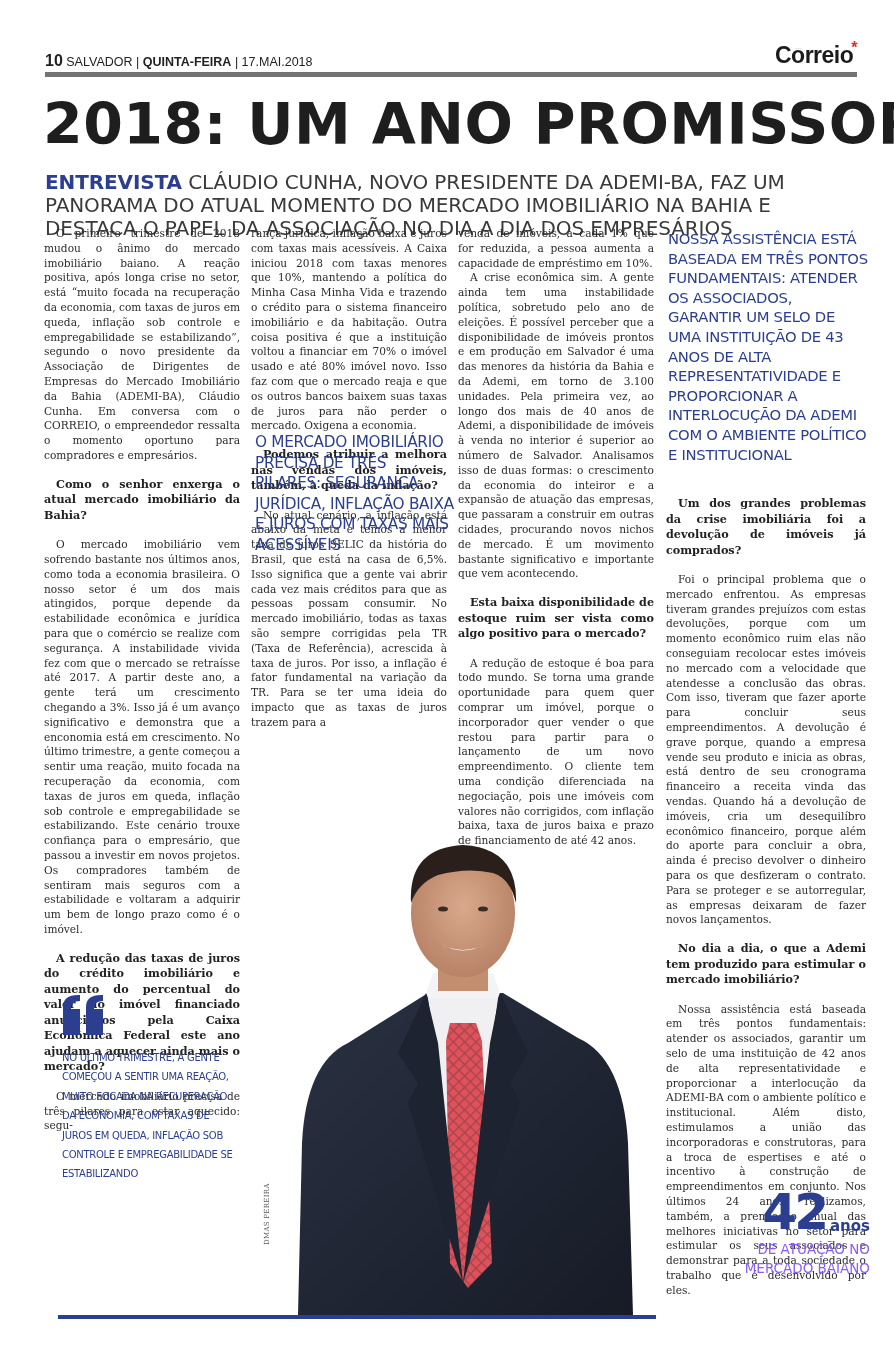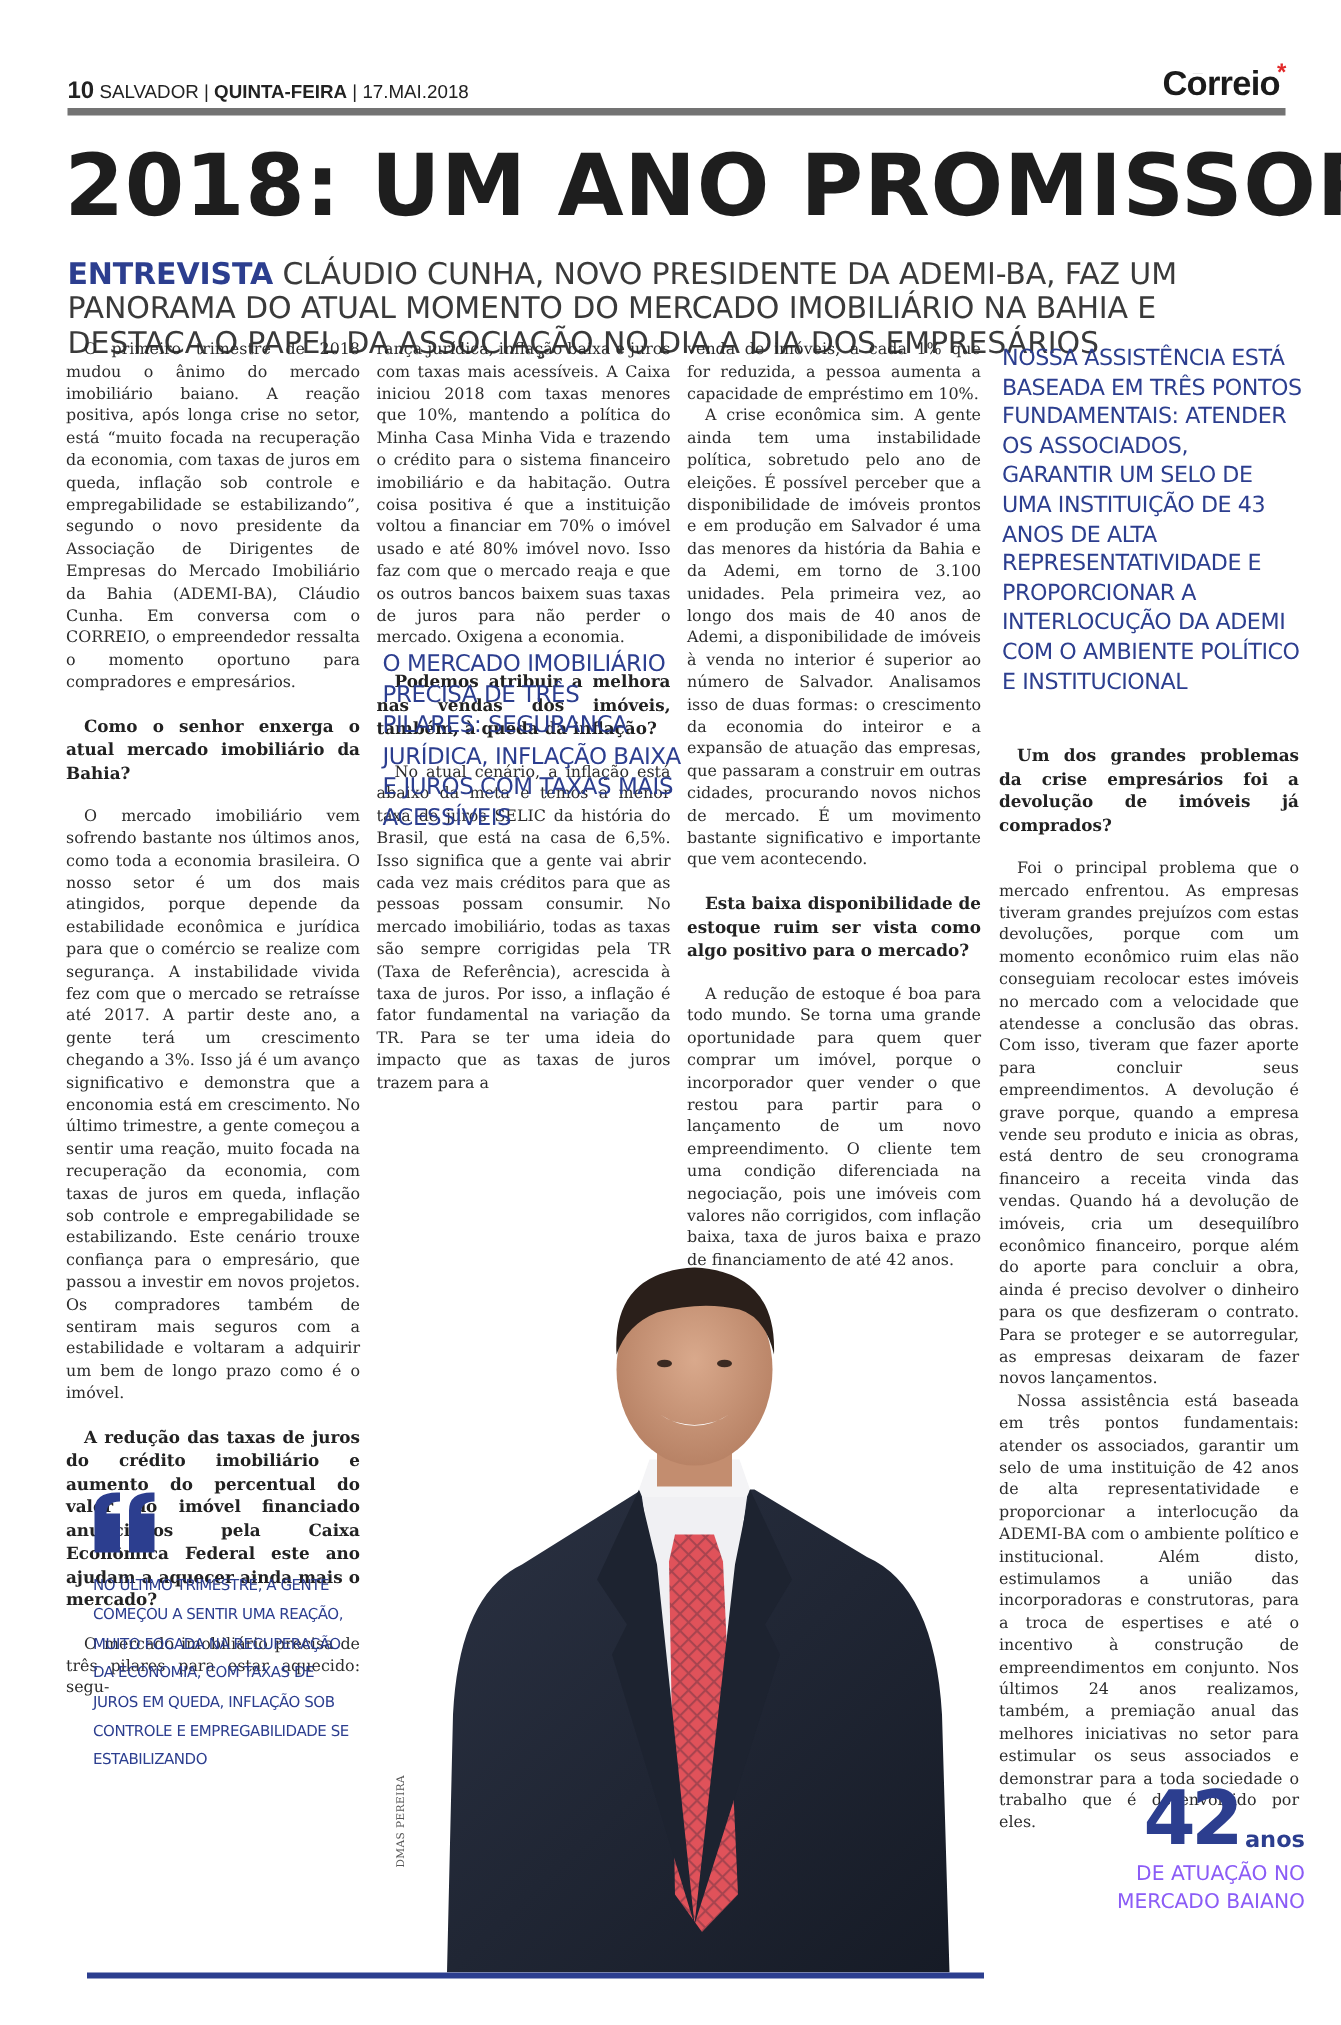--- a/index.html
+++ b/index.html
@@ -83,22 +83,23 @@
     <p class="q">Podemos atribuir a melhora nas vendas dos imóveis, também, à queda da inflação?</p>
     <p>No atual cenário, a inflação está abaixo da meta e temos a menor taxa de juros SELIC da história do Brasil, que está na casa de 6,5%. Isso significa que a gente vai abrir cada vez mais créditos para que as pessoas possam consumir. No mercado imobiliário, todas as taxas são sempre corrigidas pela TR (Taxa de Referência), acrescida à taxa de juros. Por isso, a inflação é fator fundamental na variação da TR. Para se ter uma ideia do impacto que as taxas de juros trazem para a</p>
   </div>
 <div class="abs col" id="col3">
     <p style="text-indent: 0px;">venda de imóveis, a cada 1% que for reduzida, a pessoa aumenta a capacidade de empréstimo em 10%.</p>
     <p>A crise econômica sim. A gente ainda tem uma instabilidade política, sobretudo pelo ano de eleições. É possível perceber que a disponibilidade de imóveis prontos e em produção em Salvador é uma das menores da história da Bahia e da Ademi, em torno de 3.100 unidades. Pela primeira vez, ao longo dos mais de 40 anos de Ademi, a disponibilidade de imóveis à venda no interior é superior ao número de Salvador. Analisamos isso de duas formas: o crescimento da economia do inteiror e a expansão de atuação das empresas, que passaram a construir em outras cidades, procurando novos nichos de mercado. É um movimento bastante significativo e importante que vem acontecendo.</p>
     <p class="q">Esta baixa disponibilidade de estoque ruim ser vista como algo positivo para o mercado?</p>
     <p>A redução de estoque é boa para todo mundo. Se torna uma grande oportunidade para quem quer comprar um imóvel, porque o incorporador quer vender o que restou para partir para o lançamento de um novo empreendimento. O cliente tem uma condição diferenciada na negociação, pois une imóveis com valores não corrigidos, com inflação baixa, taxa de juros baixa e prazo de financiamento de até 42 anos.</p>
   </div>
 <div class="abs col" id="col4">
-    <p class="q" style="margin-top: 0px;">Um dos grandes problemas da crise empresários foi a devolução de imóveis já comprados?</p>
+    <p class="q" style="margin-top: 0px;">Um dos grandes problemas da crise imobiliária foi a devolução de imóveis já comprados?</p>
     <p>Foi o principal problema que o mercado enfrentou. As empresas tiveram grandes prejuízos com estas devoluções, porque com um momento econômico ruim elas não conseguiam recolocar estes imóveis no mercado com a velocidade que atendesse a conclusão das obras. Com isso, tiveram que fazer aporte para concluir seus empreendimentos. A devolução é grave porque, quando a empresa vende seu produto e inicia as obras, está dentro de seu cronograma financeiro a receita vinda das vendas. Quando há a devolução de imóveis, cria um desequilíbro econômico financeiro, porque além do aporte para concluir a obra, ainda é preciso devolver o dinheiro para os que desfizeram o contrato. Para se proteger e se autorregular, as empresas deixaram de fazer novos lançamentos.</p>
+    <p class="q">No dia a dia, o que a Ademi tem produzido para estimular o mercado imobiliário?</p>
     <p>Nossa assistência está baseada em três pontos fundamentais: atender os associados, garantir um selo de uma instituição de 42 anos de alta representatividade e proporcionar a interlocução da ADEMI-BA com o ambiente político e institucional. Além disto, estimulamos a união das incorporadoras e construtoras, para a troca de espertises e até o incentivo à construção de empreendimentos em conjunto. Nos últimos 24 anos realizamos, também, a premiação anual das melhores iniciativas no setor para estimular os seus associados e demonstrar para a toda sociedade o trabalho que é desenvolvido por eles.</p>
   </div>
 
 <div class="abs pull" id="pull-mid">O MERCADO IMOBILIÁRIO PRECISA DE TRÊS PILARES: SEGURANCA JURÍDICA, INFLAÇÃO BAIXA E JUROS COM TAXAS MAIS ACESSÍVEIS</div>
 <div class="abs pull" id="pull-right">NOSSA ASSISTÊNCIA ESTÁ BASEADA EM TRÊS PONTOS FUNDAMENTAIS: ATENDER OS ASSOCIADOS, GARANTIR UM SELO DE UMA INSTITUIÇÃO DE 43 ANOS DE ALTA REPRESENTATIVIDADE E PROPORCIONAR A INTERLOCUÇÃO DA ADEMI COM O AMBIENTE POLÍTICO E INSTITUCIONAL</div>
 
 <svg class="abs" id="quote-mark" viewBox="0 0 48 44">
   <path d="M3 14 Q3 2 18 2 L20 2 L20 8 Q11 8 11 16 L20 16 L20 42 L3 42 Z" fill="#2c3e8f"></path>
   <path d="M26 14 Q26 2 41 2 L43 2 L43 8 Q34 8 34 16 L43 16 L43 42 L26 42 Z" fill="#2c3e8f"></path>
 </svg>

